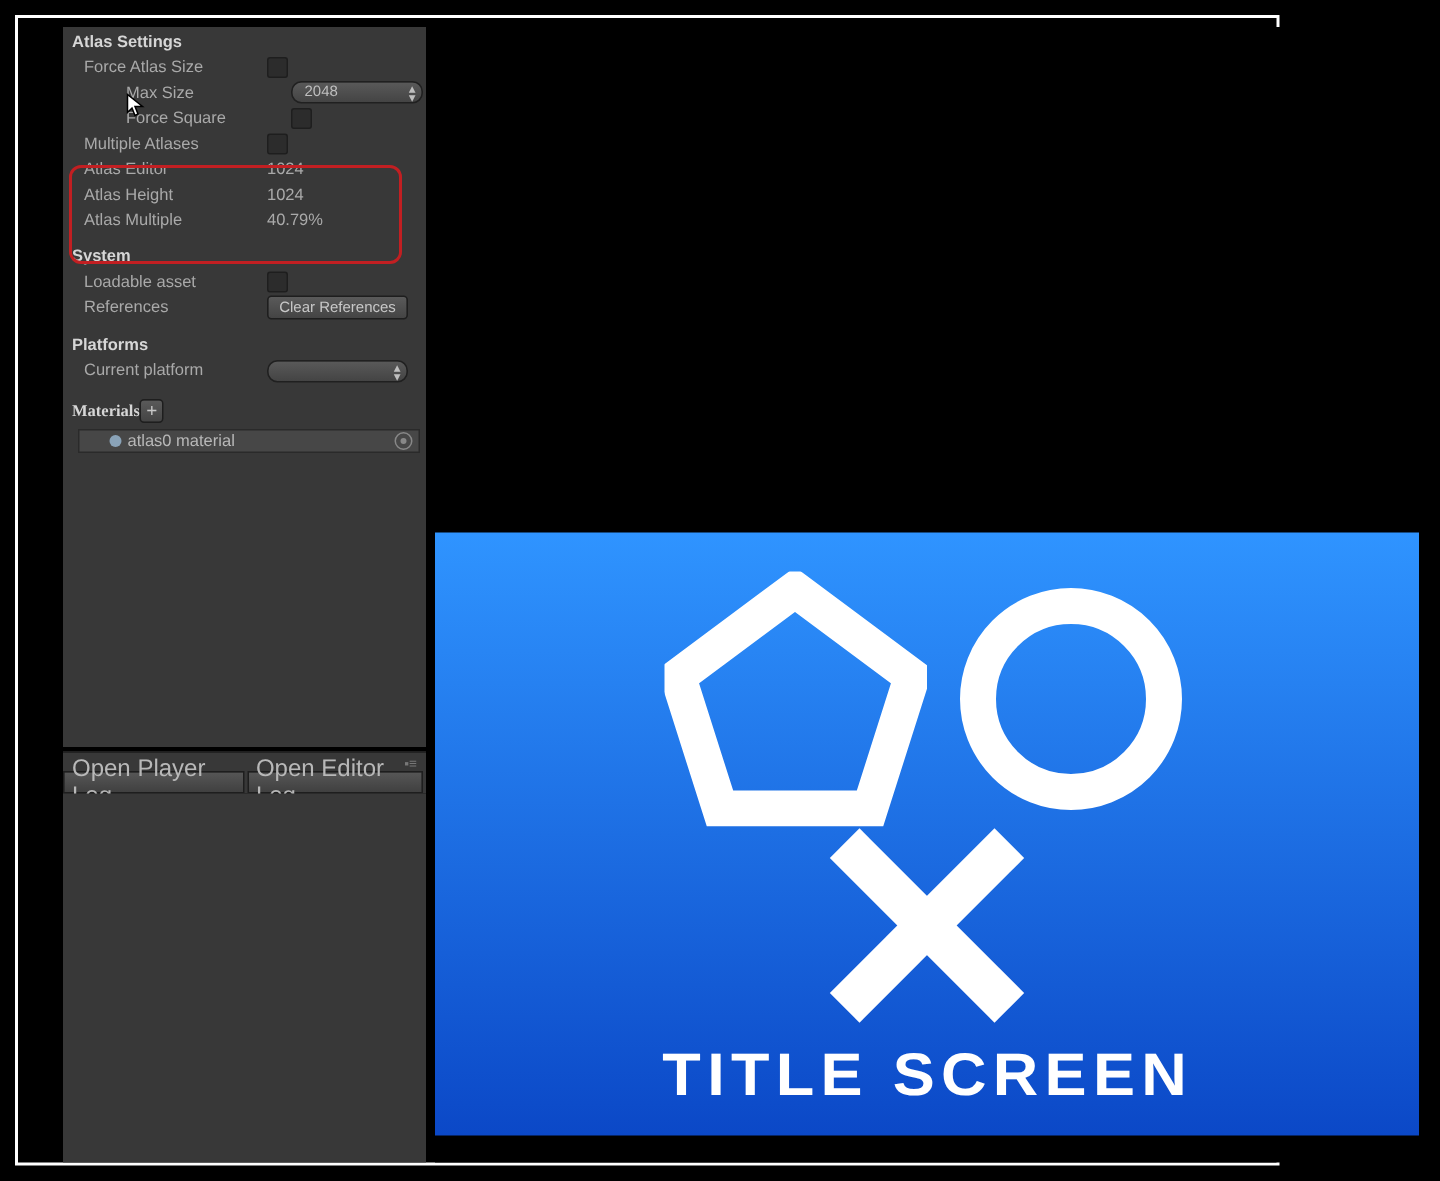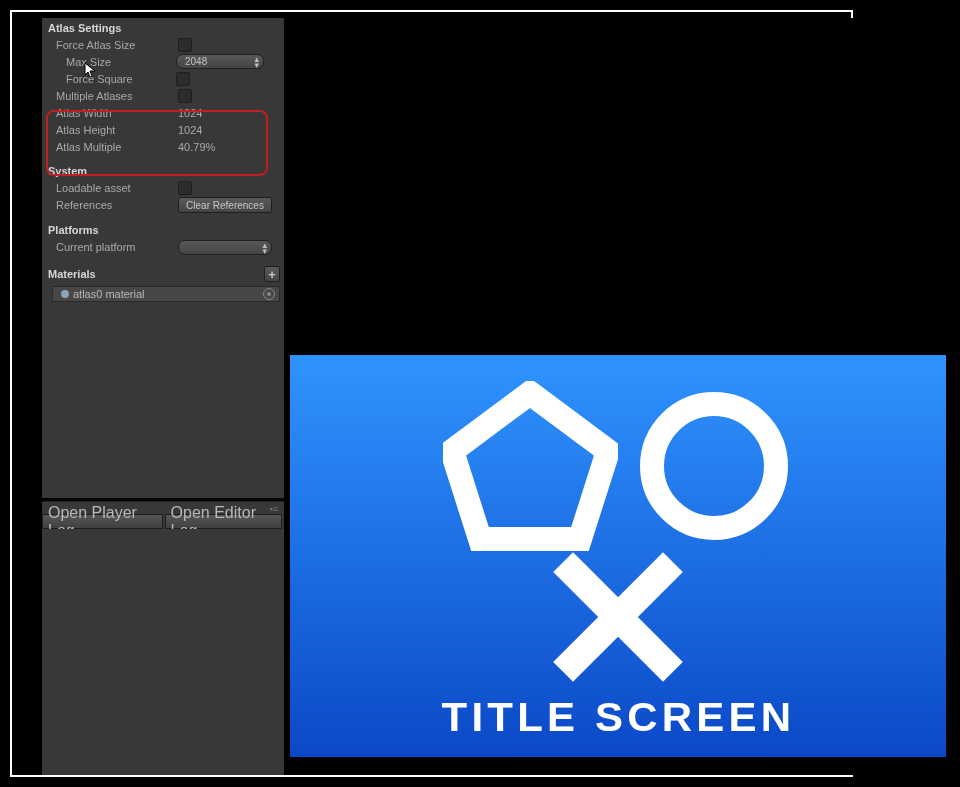--- a/index.html
+++ b/index.html
@@ -31,21 +31,21 @@
     font-weight: bold;
     padding: 4px 6px 2px 6px;
   }
   .row {
     display: flex;
     align-items: center;
     height: 17px;
     padding-left: 14px;
     gap: 12px;
   }
-  .row.indent { padding-left: 24px; }
+  .row.indent { padding-left: 10px; margin-left: 32px; }
   .row .label {
     flex: 0 0 110px;
     color: #a9a9a9;
     white-space: nowrap;
   }
   .row.indent .label { flex: 0 0 98px; }
   .row .value-col {
     flex: 0 0 100px;
     display: flex;
     align-items: center;
@@ -122,21 +122,21 @@
     position: absolute;
     width: 14px; height: 18px;
     pointer-events: none;
     z-index: 50;
   }
   
   .material-row {
     display: flex;
     align-items: center;
     height: 16px;
-    padding-left: 8px;
+    padding-left: 20px;
     background: #474747;
     margin: 2px 4px 16px 10px;
     border: 1px solid #2a2a2a;
   }
   .material-row .dot {
     width: 8px; height: 8px;
     background: #8aa3b8;
     border-radius: 50%;
     margin-right: 4px;
   }
@@ -151,23 +151,24 @@
   .material-row .target::after {
     content: "";
     position: absolute;
     left: 3px; top: 3px;
     width: 4px; height: 4px;
     background: #888;
     border-radius: 50%;
   }
   .section-with-btn {
     display: flex;
-    justify-content: space-between;
+    justify-content: flex-start;
     align-items: center;
     padding-right: 4px;
+    font-family: Liberation Serif, serif;
   }
 
   
   .console-bar {
     position: absolute;
     left: 30px; top: 489px;
     width: 242px; height: 28px;
     background: #383838;
     border-top: 1px solid #222;
   }
@@ -273,21 +274,21 @@
     </div>
 
     <div class="row">
       <div class="label">Multiple Atlases</div>
       <div class="value-col">
           <div class="checkbox"></div>
         </div>
     </div>
 
     <div class="row">
-      <div class="label">Atlas Width</div>
+      <div class="label">Atlas Editor</div>
       <div class="value-col">
           <span class="readonly-val">1024</span>
         </div>
     </div>
 
     <div class="row">
       <div class="label">Atlas Height</div>
       <div class="value-col">
           <span class="readonly-val">1024</span>
         </div>

